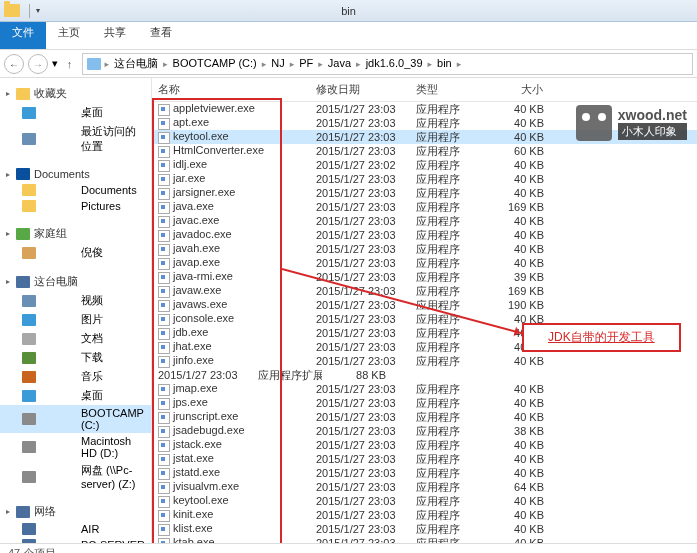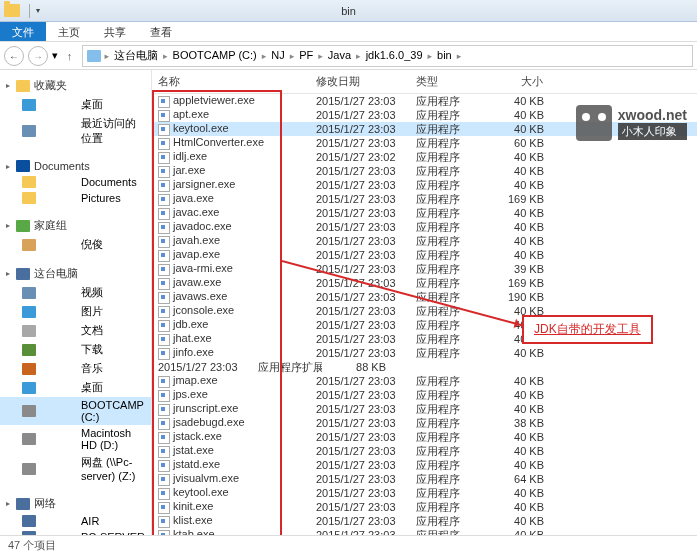--- a/index.html
+++ b/index.html
@@ -3,21 +3,21 @@
 <meta charset="utf-8">
 <style>
 * { box-sizing: border-box; margin: 0; padding: 0; }
 body { font-family: "Microsoft YaHei", "Segoe UI", sans-serif; font-size: 11px; background: #fff; width: 697px; height: 553px; overflow: hidden; position: relative; }
 .title-bar { height: 22px; background: linear-gradient(#e8f0f8, #d8e4f0); display: flex; align-items: center; padding: 0 4px; border-bottom: 1px solid #b0c4de; }
 .title-bar .folder-icon { width: 16px; height: 13px; background: #f6c956; border-radius: 1px; margin-right: 3px; position: relative; }
 .title-bar .folder-icon:before { content: ""; position: absolute; top: -3px; left: 0; width: 6px; height: 3px; background: #f6c956; border-radius: 1px 1px 0 0; }
 .title-bar .divider { width: 1px; height: 14px; background: #aaa; margin: 0 6px; }
 .title-bar .dropdown-arrow { font-size: 8px; color: #444; }
 .title-center { position: absolute; left: 50%; transform: translateX(-50%); font-size: 11px; color: #333; }
-.ribbon-tabs { height: 20px; display: flex; background: #fff; border-bottom: 1px solid #ddd; }
+.ribbon-tabs { height: 28px; display: flex; background: #fff; border-bottom: 1px solid #ddd; }
 .ribbon-tab { padding: 3px 12px; font-size: 11px; color: #333; cursor: pointer; }
 .ribbon-tab.active { background: #1979ca; color: #fff; }
 .nav-bar { height: 28px; display: flex; align-items: center; padding: 0 4px; border-bottom: 1px solid #ddd; gap: 4px; }
 .nav-arrow { width: 20px; height: 20px; border-radius: 50%; border: 1px solid #bbb; display: flex; align-items: center; justify-content: center; font-size: 10px; color: #888; cursor: pointer; }
 .nav-arrow.enabled { color: #333; }
 .nav-up { width: 16px; height: 16px; display: flex; align-items: center; justify-content: center; font-size: 11px; color: #555; cursor: pointer; }
 .breadcrumb { flex: 1; height: 22px; border: 1px solid #ccc; display: flex; align-items: center; padding: 0 4px; font-size: 11px; background: #fff; }
 .breadcrumb .bc-item { padding: 0 3px; cursor: pointer; }
 .breadcrumb .bc-sep { color: #888; font-size: 9px; padding: 0 2px; }
 .bc-icon { width: 14px; height: 12px; background: #83beec; border-radius: 1px; margin-right: 2px; }
@@ -52,21 +52,21 @@
 .col-type { flex: 0 0 70px; }
 .col-size { flex: 0 0 70px; text-align: right; }
 .file-row { display: flex; font-size: 11px; color: #333; padding: 0; cursor: pointer; height: 14px; align-items: center; }
 .file-row.selected { background: #cce8ff; }
 .file-row > div { padding: 0 6px; overflow: hidden; white-space: nowrap; }
 .file-icon { width: 12px; height: 12px; background: #fff; border: 1px solid #aaa; margin-right: 3px; position: relative; flex-shrink: 0; display: inline-block; vertical-align: middle; }
 .file-icon.exe:after { content: ""; position: absolute; top: 2px; left: 2px; width: 4px; height: 4px; background: #5a8fd8; }
 .annotation-box { position: absolute; border: 2px solid #d62828; pointer-events: none; }
 .annotation-arrow { position: absolute; width: 140px; height: 2px; background: #d62828; transform-origin: left center; pointer-events: none; }
 .annotation-arrow:after { content: ""; position: absolute; right: -1px; top: -4px; border: 5px solid transparent; border-left-color: #d62828; }
-.annotation-label { position: absolute; border: 2px solid #d62828; padding: 4px 10px; font-size: 12px; color: #d62828; background: #fff; text-decoration: underline; }
+.annotation-label { position: absolute; border: 2px solid #d62828; padding: 4px 24px; font-size: 12px; color: #d62828; background: #fff; text-decoration: underline; }
 .watermark { position: absolute; right: 10px; top: 105px; display: flex; align-items: center; gap: 6px; opacity: 0.85; pointer-events: none; }
 .wm-robot { width: 36px; height: 36px; background: #555; border-radius: 4px; position: relative; }
 .wm-robot:before, .wm-robot:after { content: ""; position: absolute; width: 8px; height: 8px; background: #fff; border-radius: 50%; top: 8px; }
 .wm-robot:before { left: 6px; } .wm-robot:after { right: 6px; }
 .wm-text { display: flex; flex-direction: column; }
 .wm-text .t1 { font-size: 14px; font-weight: bold; color: #333; font-family: Arial; }
 .wm-text .t2 { font-size: 11px; background: #333; color: #fff; padding: 1px 4px; }
 .status-bar { height: 14px; border-top: 1px solid #ddd; font-size: 11px; color: #555; padding: 2px 8px; }
 </style>
 </head>

